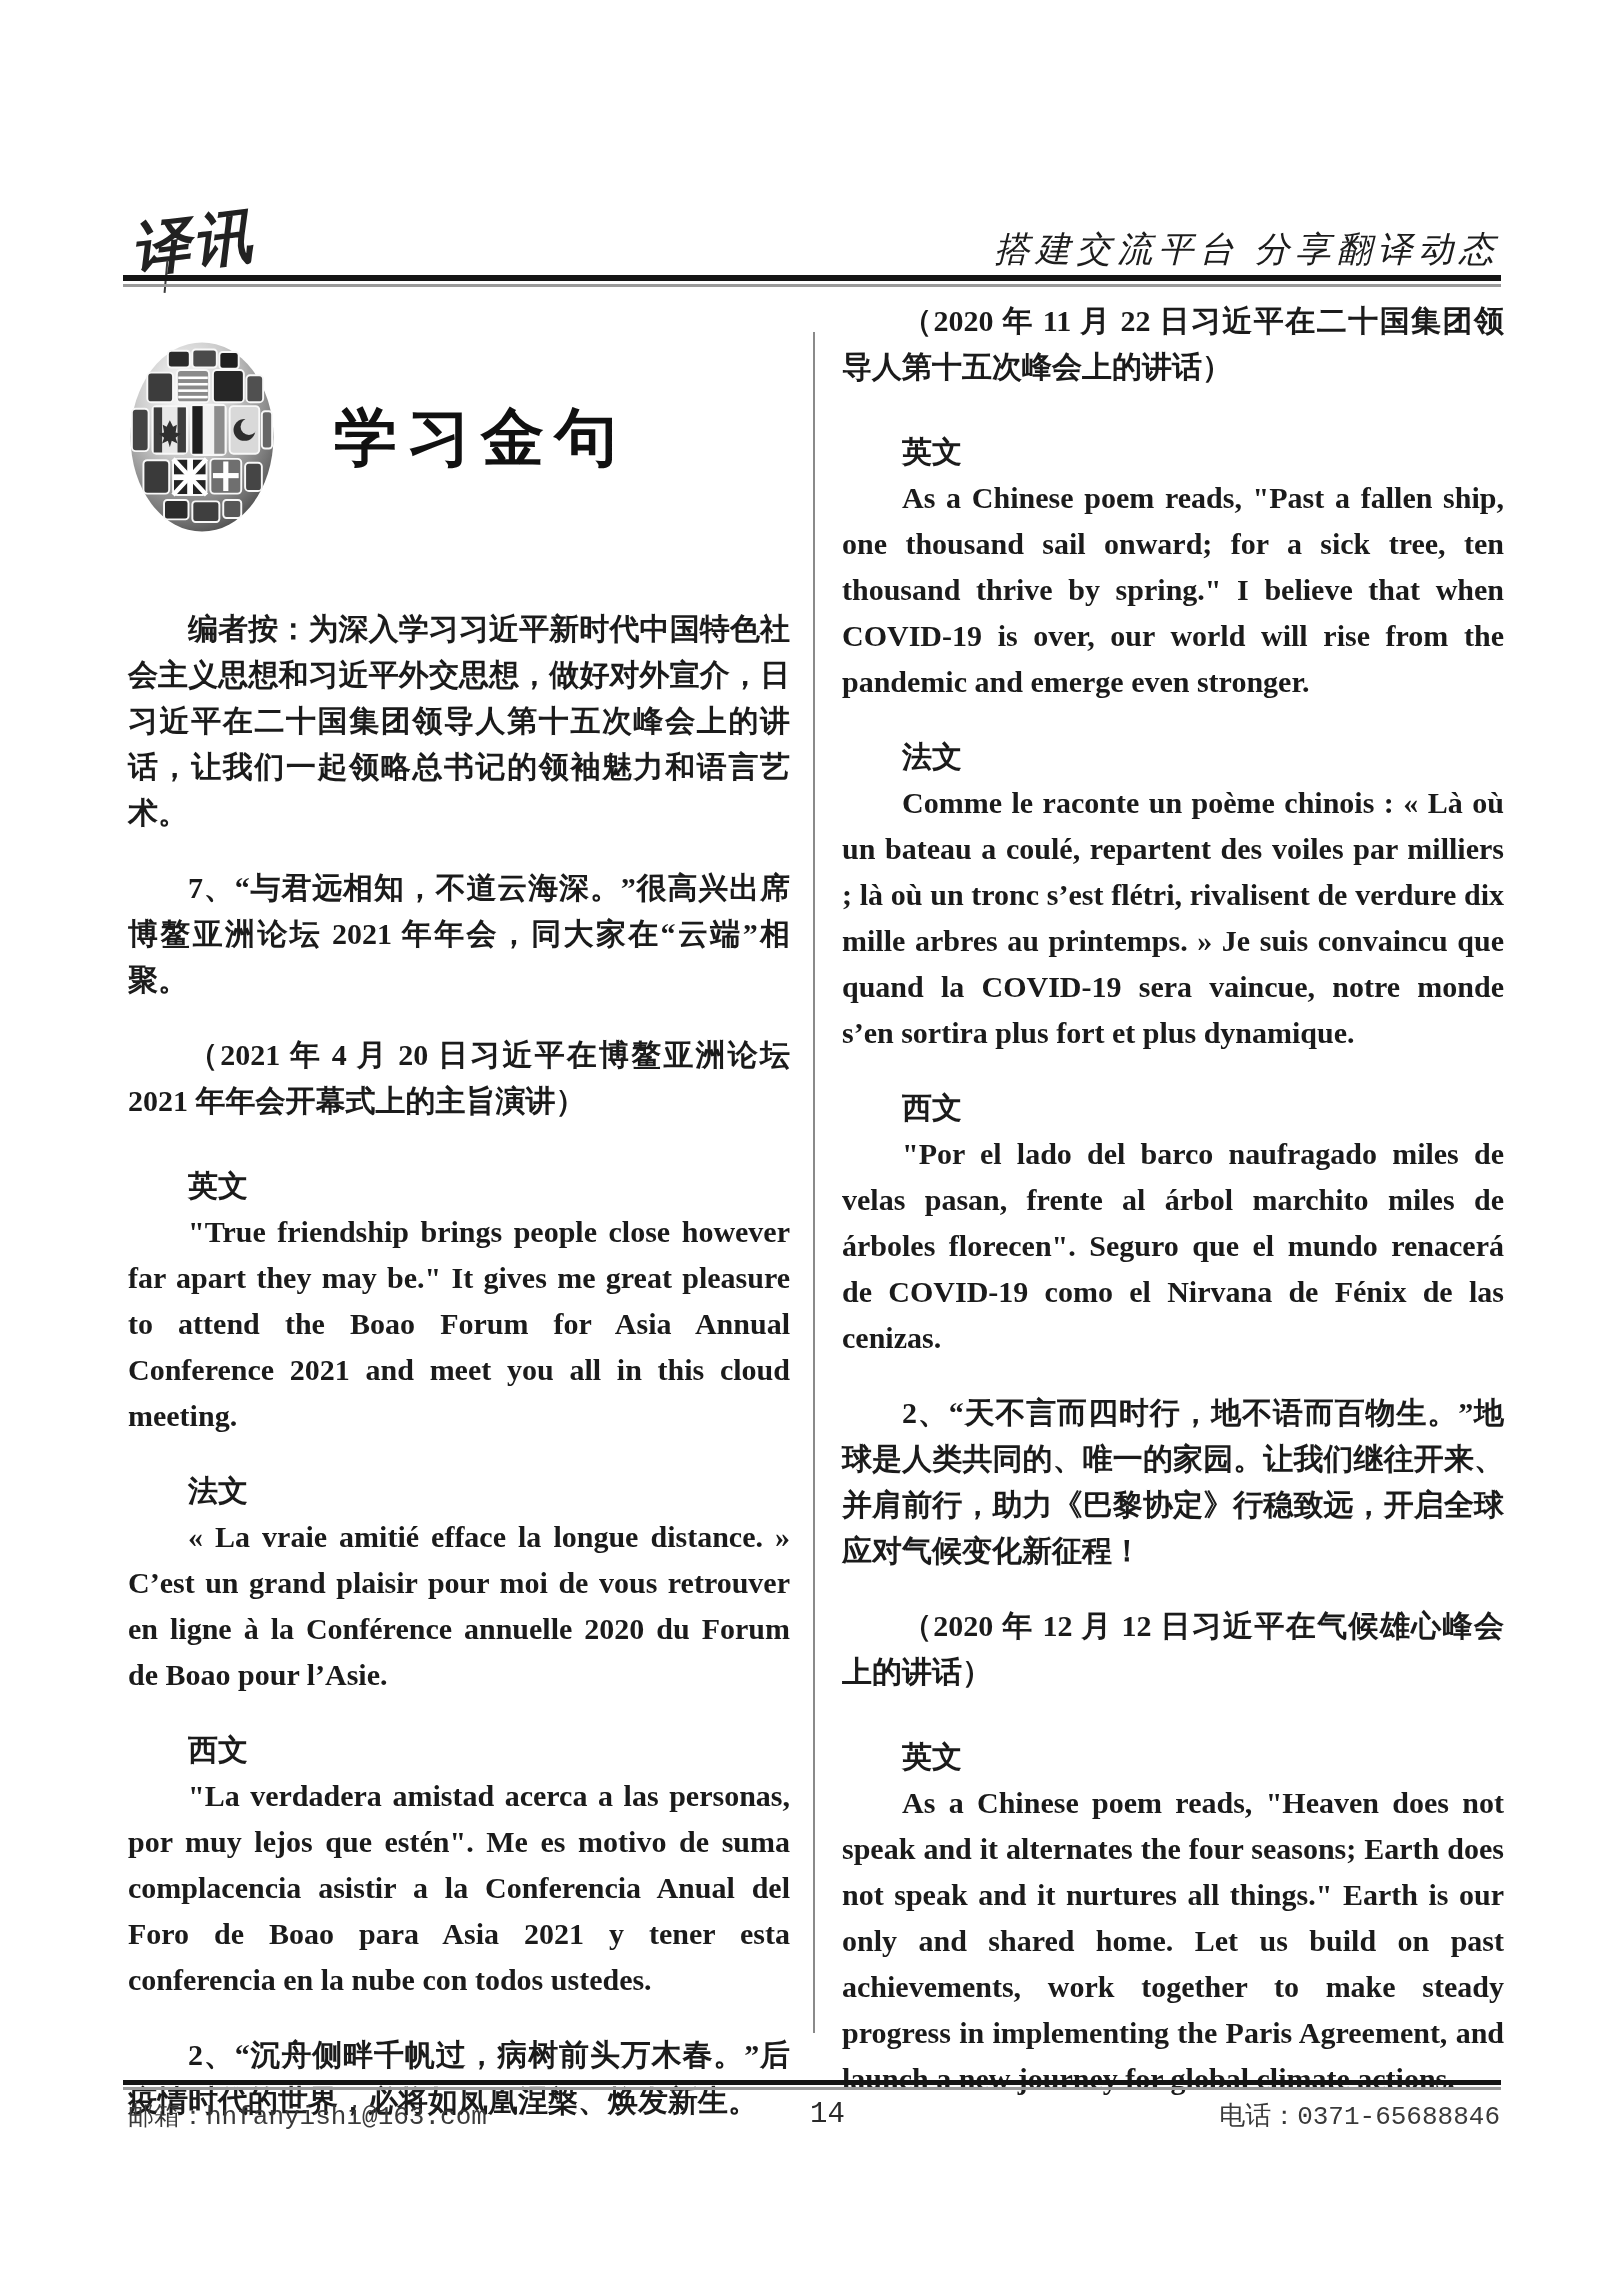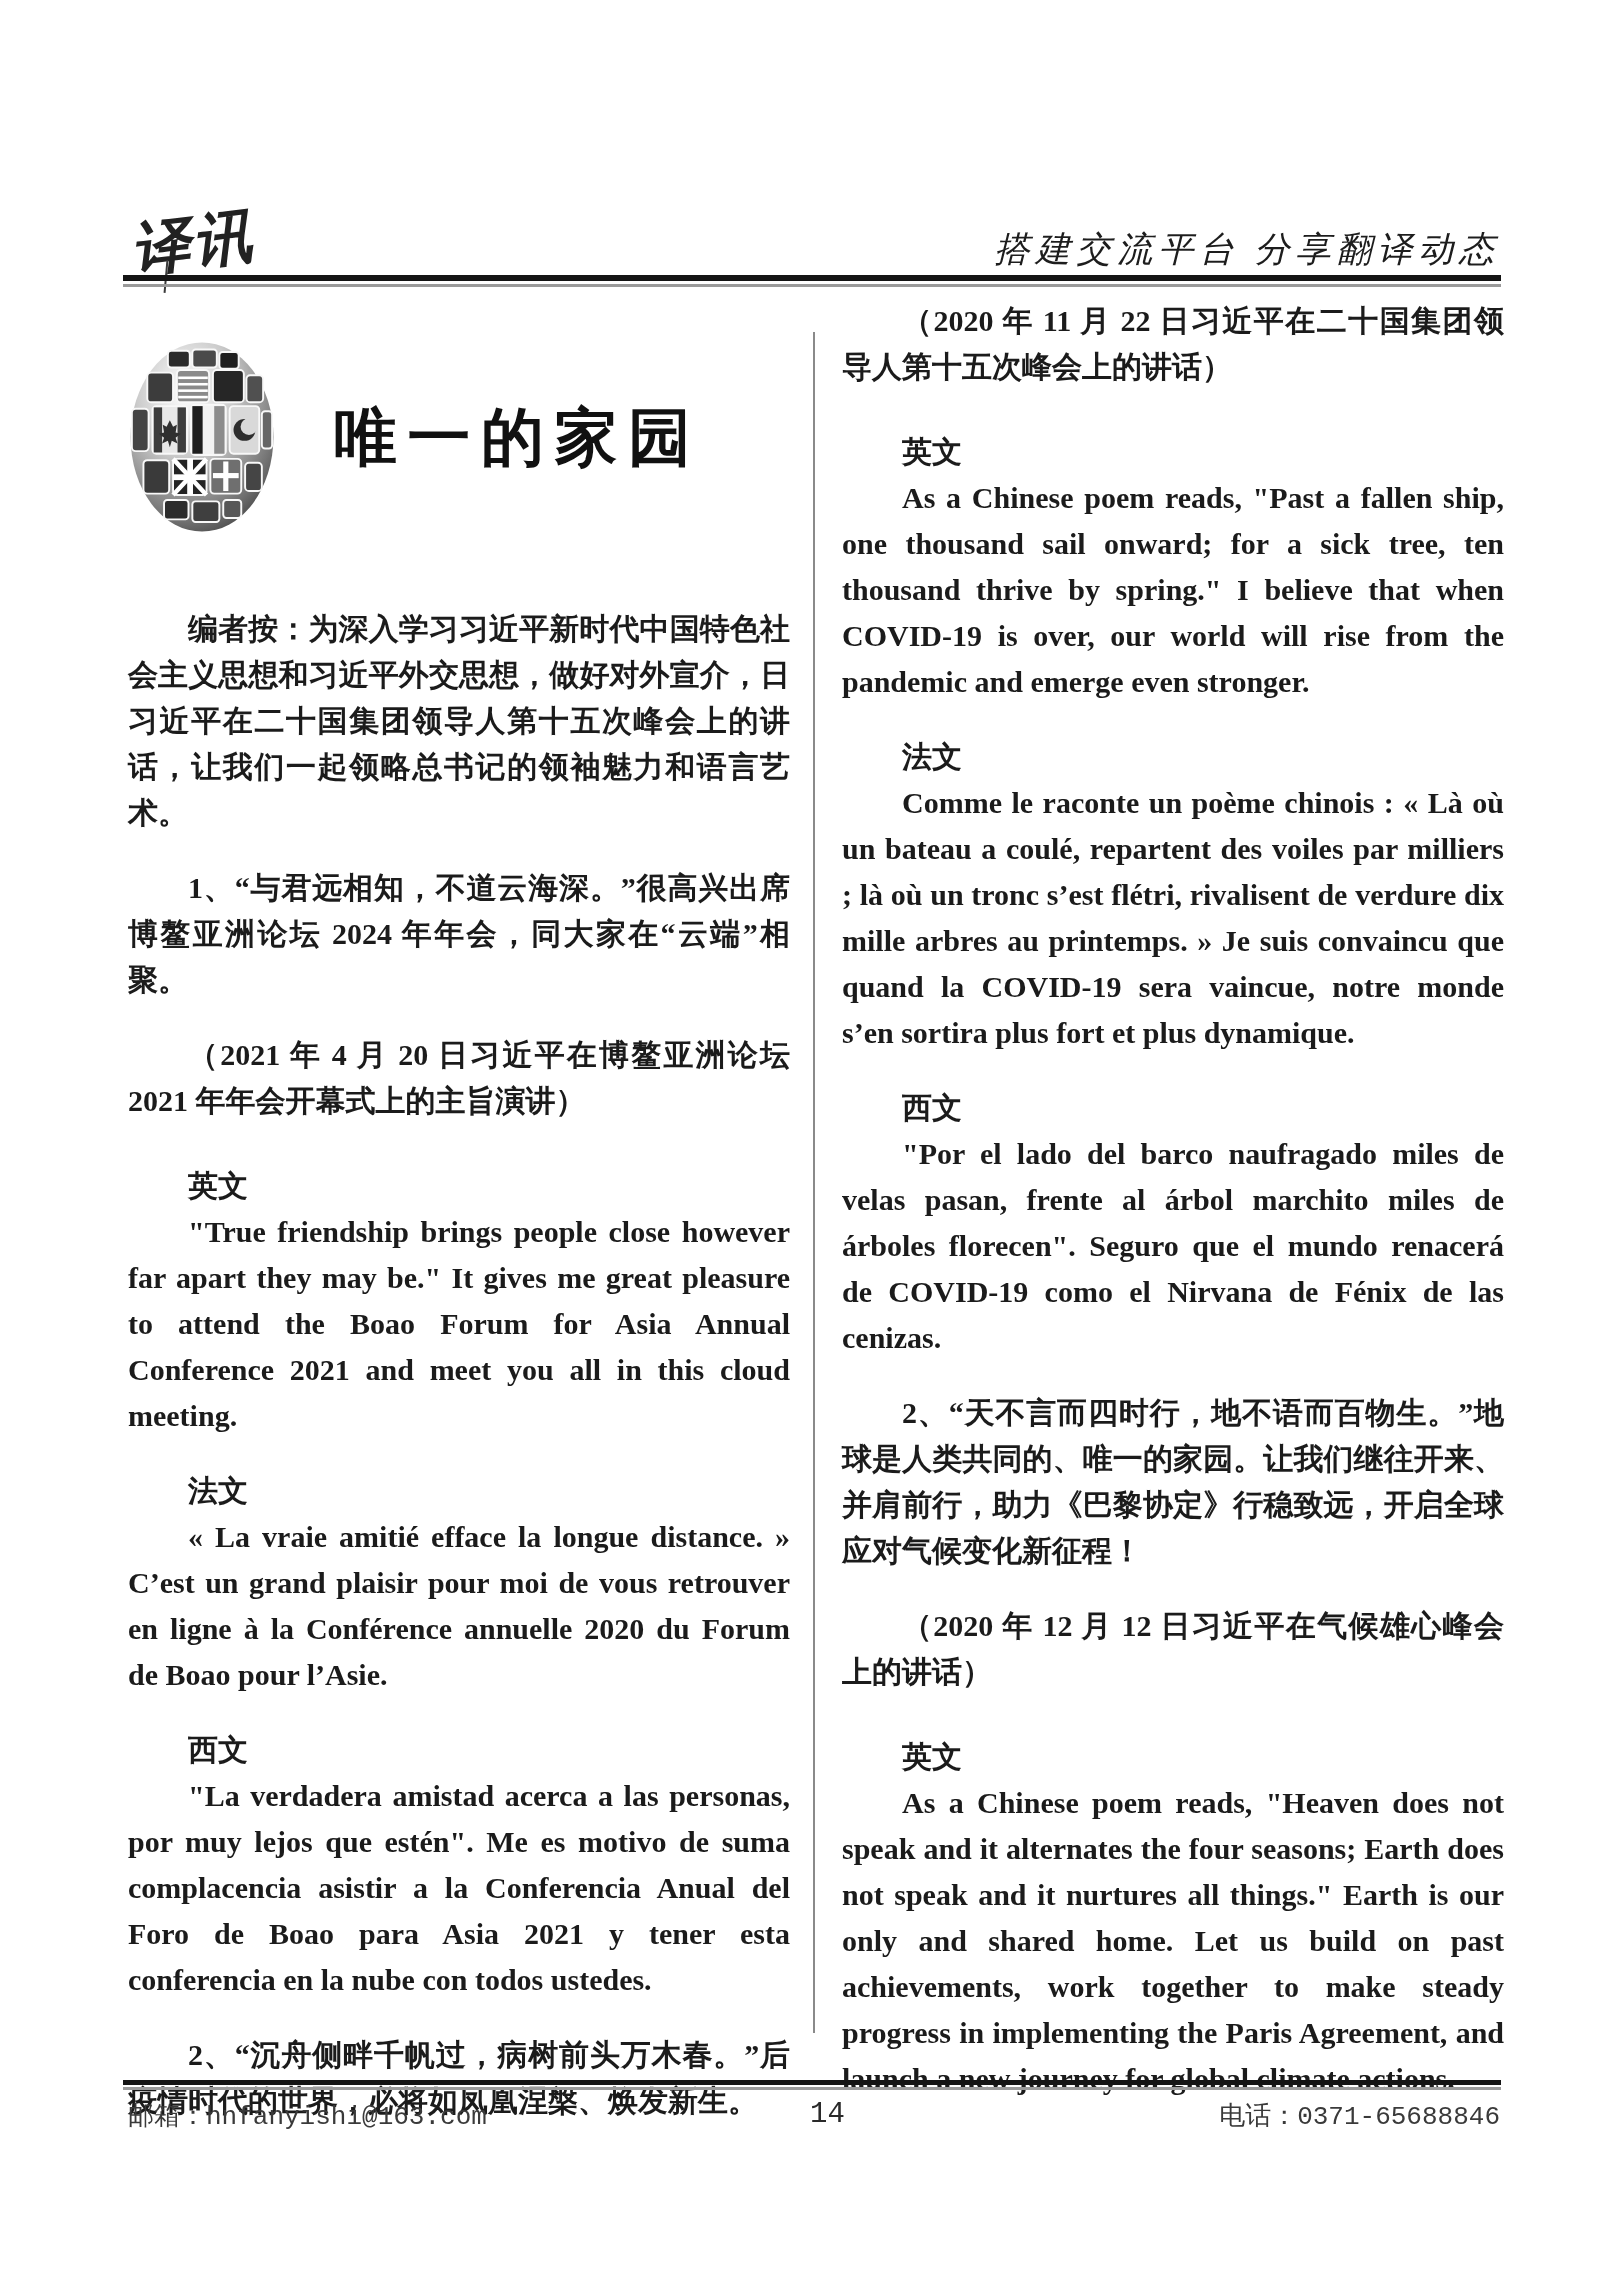--- a/index.html
+++ b/index.html
@@ -128,26 +128,26 @@
           <rect x="78" y="66" width="46" height="4" fill="#ffffff"></rect>
           <rect x="78" y="76" width="46" height="4" fill="#ffffff"></rect>
           <rect x="78" y="86" width="46" height="4" fill="#ffffff"></rect>
           <path d="M70 184 L122 240 M122 184 L70 240" stroke="#ffffff" stroke-width="7"></path>
           <rect x="92" y="184" width="9" height="56" fill="#ffffff"></rect>
           <rect x="70" y="208" width="52" height="9" fill="#ffffff"></rect>
           <rect x="148" y="188" width="8" height="46" fill="#ffffff"></rect>
           <rect x="132" y="206" width="40" height="8" fill="#ffffff"></rect>
         </g>
       </svg>
-      <div class="section-title">唯一的家园</div>
+      <div class="section-title">学习金句</div>
     </div>
 
     <p class="editor-note">编者按：为深入学习习近平新时代中国特色社会主义思想和习近平外交思想，做好对外宣介，日习近平在二十国集团领导人第十五次峰会上的讲话，让我们一起领略总书记的领袖魅力和语言艺术。</p>
 
-    <p>1、“与君远相知，不道云海深。”很高兴出席博鳌亚洲论坛 2024 年年会，同大家在“云端”相聚。</p>
+    <p>7、“与君远相知，不道云海深。”很高兴出席博鳌亚洲论坛 2021 年年会，同大家在“云端”相聚。</p>
 
     <p class="attribution">（2021 年 4 月 20 日习近平在博鳌亚洲论坛 2021 年年会开幕式上的主旨演讲）</p>
 
     <p class="lang-label">英文</p>
     <p>"True friendship brings people close however far apart they may be." It gives me great pleasure to attend the Boao Forum for Asia Annual Conference 2021 and meet you all in this cloud meeting.</p>
 
     <p class="lang-label">法文</p>
     <p>« La vraie amitié efface la longue distance. » C’est un grand plaisir pour moi de vous retrouver en ligne à la Conférence annuelle 2020 du Forum de Boao pour l’Asie.</p>
 
     <p class="lang-label">西文</p>

